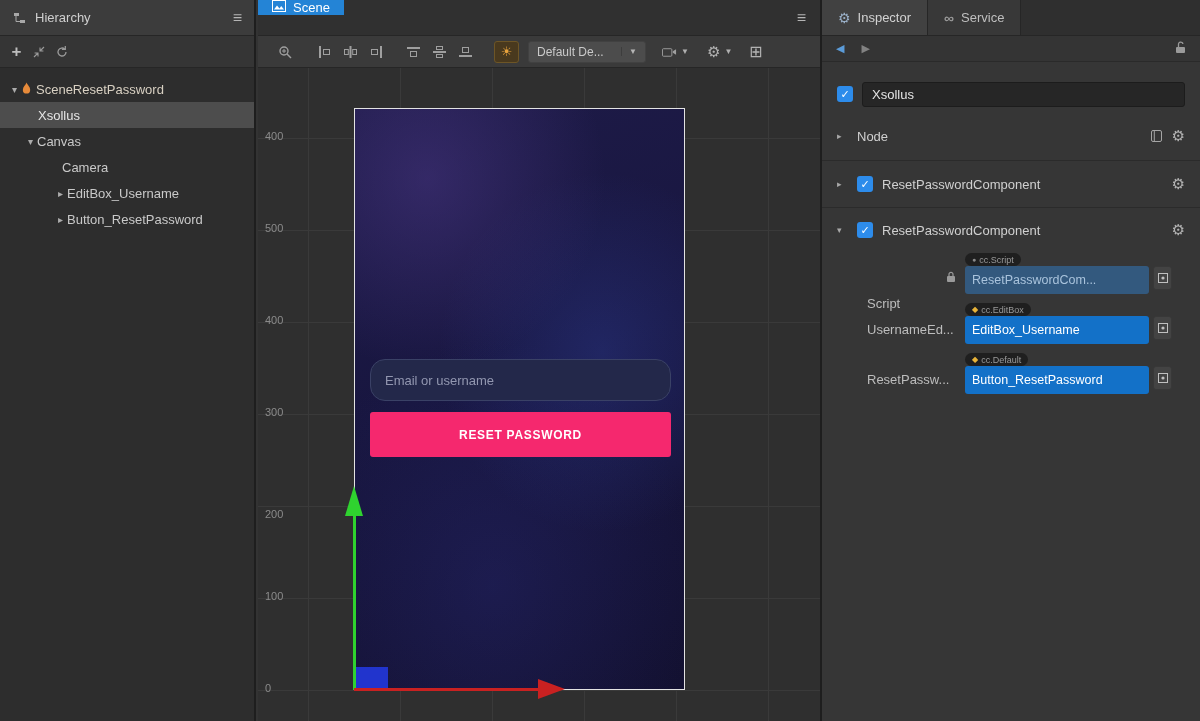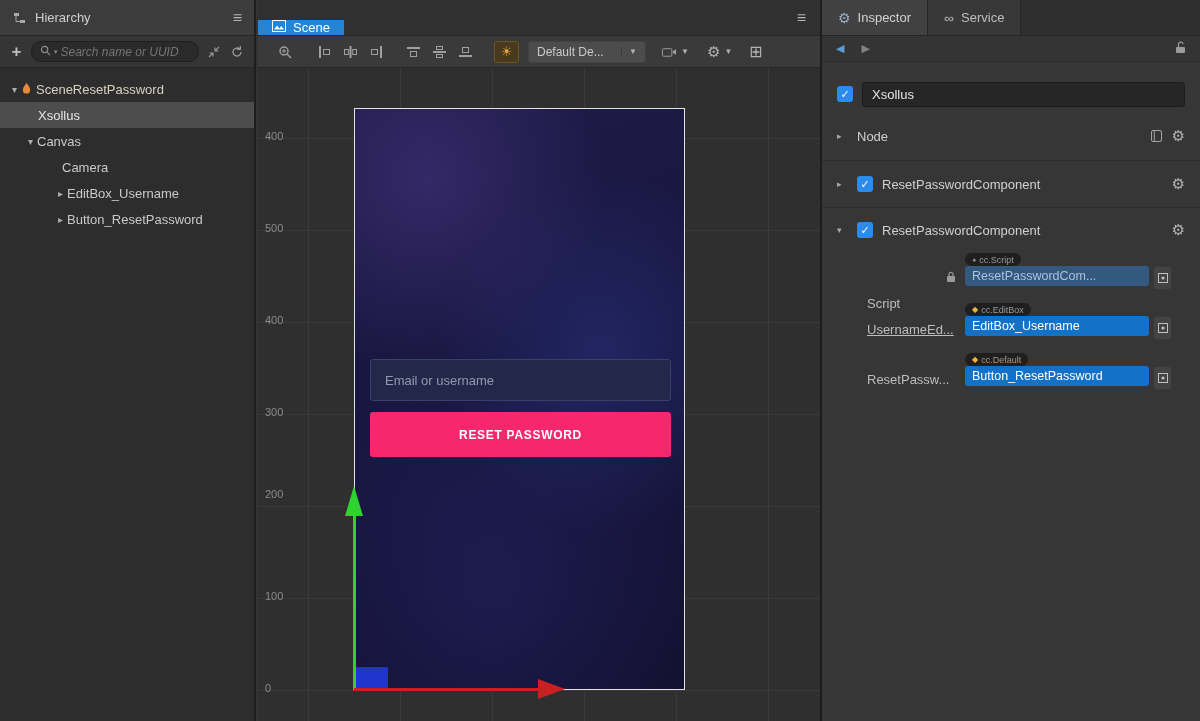--- a/index.html
+++ b/index.html
@@ -21,41 +21,41 @@
   .tool-ic { width:16px; display:flex; justify-content:center; align-items:center; }
   .tree { padding-top:8px; }
   .tree-row { height:26px; display:flex; align-items:center; color:#c9c9c9; }
   .tree-row.selected { background:#4d4d4d; color:#e6e6e6; }
   .caret { color:#ababab; font-size:10px; width:13px; text-align:center; flex:none; }
   .tree-ic { margin-right:4px; display:flex; }
   .orange-text { color:#d8d0c2; }
 
   
   .scene { left:258px; width:562px; background:#2f2f2f; }
-  .tab-bar { height:36px; background:#303030; border-bottom:1px solid #262626; display:flex; align-items:flex-end; position:relative; }
+  .tab-bar { height:36px; background:#303030; border-bottom:1px solid #262626; display:flex; align-items:flex-start; position:relative; }
   .scene-tab { width:86px; background:#2484d6; color:#fff; display:flex; align-items:center; justify-content:center; gap:7px; }
   .tab-menu { position:absolute; right:14px; top:0; height:36px; display:flex; align-items:center; }
   .s-toolbar { height:32px; background:#3a3a3a; border-bottom:1px solid #262626; display:flex; align-items:center; padding:0 0 0 20px; }
   .ticon { display:flex; align-items:center; justify-content:center; }
   .grp { display:flex; gap:13px; }
   .gizmo-toggle { width:25px; height:22px; background:#49391e; border:1px solid #6d5526; border-radius:3px; color:#e8a33d; display:flex; align-items:center; justify-content:center; font-size:13px; }
   .res-dropdown { width:118px; height:22px; background:#4c4c4c; border:1px solid #414141; border-radius:3px; display:flex; align-items:center; padding:0 8px; color:#cacaca; font-size:12px; }
   .res-dropdown .dd-caret { margin-left:auto; font-size:8px; color:#b5b5b5; border-left:1px solid #3d3d3d; padding-left:7px; }
   .dd-caret2 { font-size:8px; color:#b0b0b0; margin-left:4px; }
   .scene-view { position:absolute; top:68px; left:0; right:0; bottom:0; overflow:hidden; background-color:#2f2f2f;
     background-image:linear-gradient(to right,#3a3a3a 1px,transparent 1px),linear-gradient(to bottom,#3a3a3a 1px,transparent 1px);
     background-size:92px 92px; background-position:50px 70px; }
   .ruler-num { position:absolute; left:7px; color:#8b8b8b; font-size:11px; }
   .game-canvas { position:absolute; left:96px; top:40px; width:331px; height:582px; border:1px solid #e3e3e3;
     background:
       radial-gradient(90% 55% at 22% 12%, rgba(88,64,152,0.40), rgba(0,0,0,0) 60%),
       radial-gradient(80% 50% at 75% 42%, rgba(52,72,172,0.32), rgba(0,0,0,0) 62%),
       radial-gradient(95% 65% at 42% 82%, rgba(44,46,128,0.32), rgba(0,0,0,0) 65%),
       linear-gradient(160deg,#1e1b48 0%,#181640 45%,#131131 100%); }
-  .gc-input { position:absolute; left:15px; top:250px; width:301px; height:42px; background:#23284a; border:1px solid #3a4166; border-radius:3px; display:flex; align-items:center; padding-left:14px; color:#9297b0; }
+  .gc-input { position:absolute; left:15px; top:250px; width:301px; height:42px; background:#23284a; border:1px solid #3a4166; border-radius:15px; display:flex; align-items:center; padding-left:14px; color:#9297b0; }
   .gc-button { position:absolute; left:15px; top:303px; width:301px; height:45px; border-radius:3px; display:flex; align-items:center; justify-content:center; color:#fff; font-weight:bold; font-size:12px; letter-spacing:.7px; background:#f5286e; }
   .axis-y-line { position:absolute; left:95px; top:447px; width:3px; height:175px; background:#2fd32f; }
   .axis-y-head { position:absolute; left:87px; top:418px; width:0; height:0; border-left:9px solid transparent; border-right:9px solid transparent; border-bottom:30px solid #2fd32f; }
   .axis-x-line { position:absolute; left:96px; top:620px; width:184px; height:3px; background:#c92121; }
   .axis-x-head { position:absolute; left:280px; top:611px; width:0; height:0; border-top:10px solid transparent; border-bottom:10px solid transparent; border-left:27px solid #c92121; }
   .origin-rect { position:absolute; left:96px; top:599px; width:34px; height:23px; background:#2134cd; }
 
   
   .inspector { left:820px; width:380px; background:#363636; border-left:2px solid #1e1e1e; }
   .insp-tabbar { height:36px; background:#2f2f2f; border-bottom:1px solid #262626; display:flex; }
@@ -71,21 +71,21 @@
   .checkbox { width:16px; height:16px; background:#2d8ceb; border-radius:3px; color:#fff; font-size:11px; display:flex; align-items:center; justify-content:center; flex:none; }
   .name-row { position:absolute; top:81px; left:15px; right:15px; height:26px; display:flex; align-items:center; gap:9px; }
   .name-input { flex:1; min-width:0; height:25px; background:#262626; border:1px solid #1c1c1c; border-radius:3px; color:#e4e4e4; font-size:13px; padding:0 9px; font-family:inherit; outline:none; }
   .section-row { position:absolute; left:0; right:0; height:28px; display:flex; align-items:center; padding:0 15px; gap:9px; color:#d0d0d0; }
   .sec-caret { color:#a8a8a8; font-size:9px; width:11px; flex:none; }
   .divider { position:absolute; left:0; right:0; height:1px; background:#2b2b2b; }
   .prop-label { position:absolute; left:45px; color:#bdbdbd; }
   .badge { position:absolute; left:143px; height:13px; background:#1f1f1f; border-radius:7px; display:inline-flex; align-items:center; gap:3px; padding:0 7px; font-size:9px; color:#9a9a9a; }
   .badge .b-dot { font-size:7px; color:#8a8a8a; }
   .badge .b-diamond { font-size:8px; color:#e8b339; }
-  .prop-field { position:absolute; left:143px; width:184px; height:20px; border-radius:3px; display:flex; align-items:center; padding:0 7px; font-size:12.5px; white-space:nowrap; overflow:hidden; }
+  .prop-field { position:absolute; left:143px; width:184px; height:28px; border-radius:3px; display:flex; align-items:center; padding:0 7px; font-size:12.5px; white-space:nowrap; overflow:hidden; }
   .field-script { background:#33597e; color:#a9c3dc; }
   .field-ref { background:#1371c8; color:#fff; }
   .target-btn { position:absolute; left:331px; width:19px; height:24px; background:#434343; border:1px solid #383838; border-radius:3px; display:flex; align-items:center; justify-content:center; }
   .add-comp { position:absolute; left:120px; top:432px; width:140px; height:27px; background:#5a5a5a; border:none; border-radius:3px; color:#e2e2e2; font-size:12.5px; font-family:inherit; }
 </style>
 </head>
 <body>
 
 <section class="panel hierarchy">
   <div class="panel-header">
@@ -95,30 +95,20 @@
           <rect x="7" y="8" width="5" height="3" fill="#a8a8a8"></rect>
           <path d="M3 4v5.5h4" stroke="#a8a8a8" fill="none"></path>
         </svg>
     </span>
     <span class="title">Hierarchy</span>
     <span class="spacer"></span>
     <span class="menu-glyph">≡</span>
   </div>
   <div class="h-toolbar">
     <span class="plus-glyph">+</span>
-    <div class="search-box">
-      <span>
-        <svg width="11" height="11" viewBox="0 0 12 12">
-            <circle cx="5" cy="5" r="3.4" fill="none" stroke="#8e8e8e" stroke-width="1.3"></circle>
-            <line x1="7.8" y1="7.8" x2="11" y2="11" stroke="#8e8e8e" stroke-width="1.3"></line>
-          </svg>
-      </span>
-      <span class="tiny-caret">▾</span>
-      <input type="text" placeholder="Search name or UUID" style="">
-    </div>
     <span class="tool-ic">
       <svg width="12" height="12" viewBox="0 0 12 12">
           <path d="M11 1 7 5M7 1.6v3.4H10.4M1 11l4-4M5 10.4V7H1.6" stroke="#9a9a9a" fill="none" stroke-width="1.1"></path>
         </svg>
     </span>
     <span class="tool-ic">
       <svg width="12" height="12" viewBox="0 0 12 12">
           <path d="M10 6a4 4 0 1 1-1.2-2.85" fill="none" stroke="#9a9a9a" stroke-width="1.3"></path>
           <path d="M9.3 0v3.4H5.9" fill="none" stroke="#9a9a9a" stroke-width="1.3"></path>
         </svg>
@@ -237,21 +227,21 @@
       <span class="gear-plain">⚙</span>
       <span class="dd-caret2">▼</span>
     </span>
     <span class="ticon gear-plain" style="margin-left:17px; font-size:16px;">⊞</span>
   </div>
   <div class="scene-view">
     <span class="ruler-num" style="top:62px;">400</span>
     <span class="ruler-num" style="top:154px;">500</span>
     <span class="ruler-num" style="top:246px;">400</span>
     <span class="ruler-num" style="top:338px;">300</span>
-    <span class="ruler-num" style="top:420px;">200</span>
+    <span class="ruler-num" style="top:440px;">200</span>
     <span class="ruler-num" style="top:522px;">100</span>
     <span class="ruler-num" style="top:614px;">0</span>
 
     <div class="game-canvas">
       <div class="gc-input">
         <span>Email or username</span>
       </div>
       <div class="gc-button">
         <span>RESET PASSWORD</span>
       </div>
@@ -344,21 +334,21 @@
   <div class="prop-field field-script" style="top:266px;">
     <span>ResetPasswordCom...</span>
   </div>
   <span class="target-btn" style="top:266px;">
     <svg width="10" height="10">
         <rect x="0.5" y="0.5" width="9" height="9" fill="none" stroke="#c0c0c0"></rect>
         <circle cx="5" cy="5" r="1.6" fill="#c0c0c0"></circle>
       </svg>
   </span>
 
-  <span class="prop-label" style="top:322px;text-decoration:underline;">UsernameEd...</span>
+  <span class="prop-label" style="top:322px;">UsernameEd...</span>
   <span class="badge" style="top:303px;">
     <span class="b-diamond">◆</span>
     <span>cc.EditBox</span>
   </span>
   <div class="prop-field field-ref" style="top:316px;">
     <span>EditBox_Username</span>
   </div>
   <span class="target-btn" style="top:316px;">
     <svg width="10" height="10">
         <rect x="0.5" y="0.5" width="9" height="9" fill="none" stroke="#c0c0c0"></rect>

